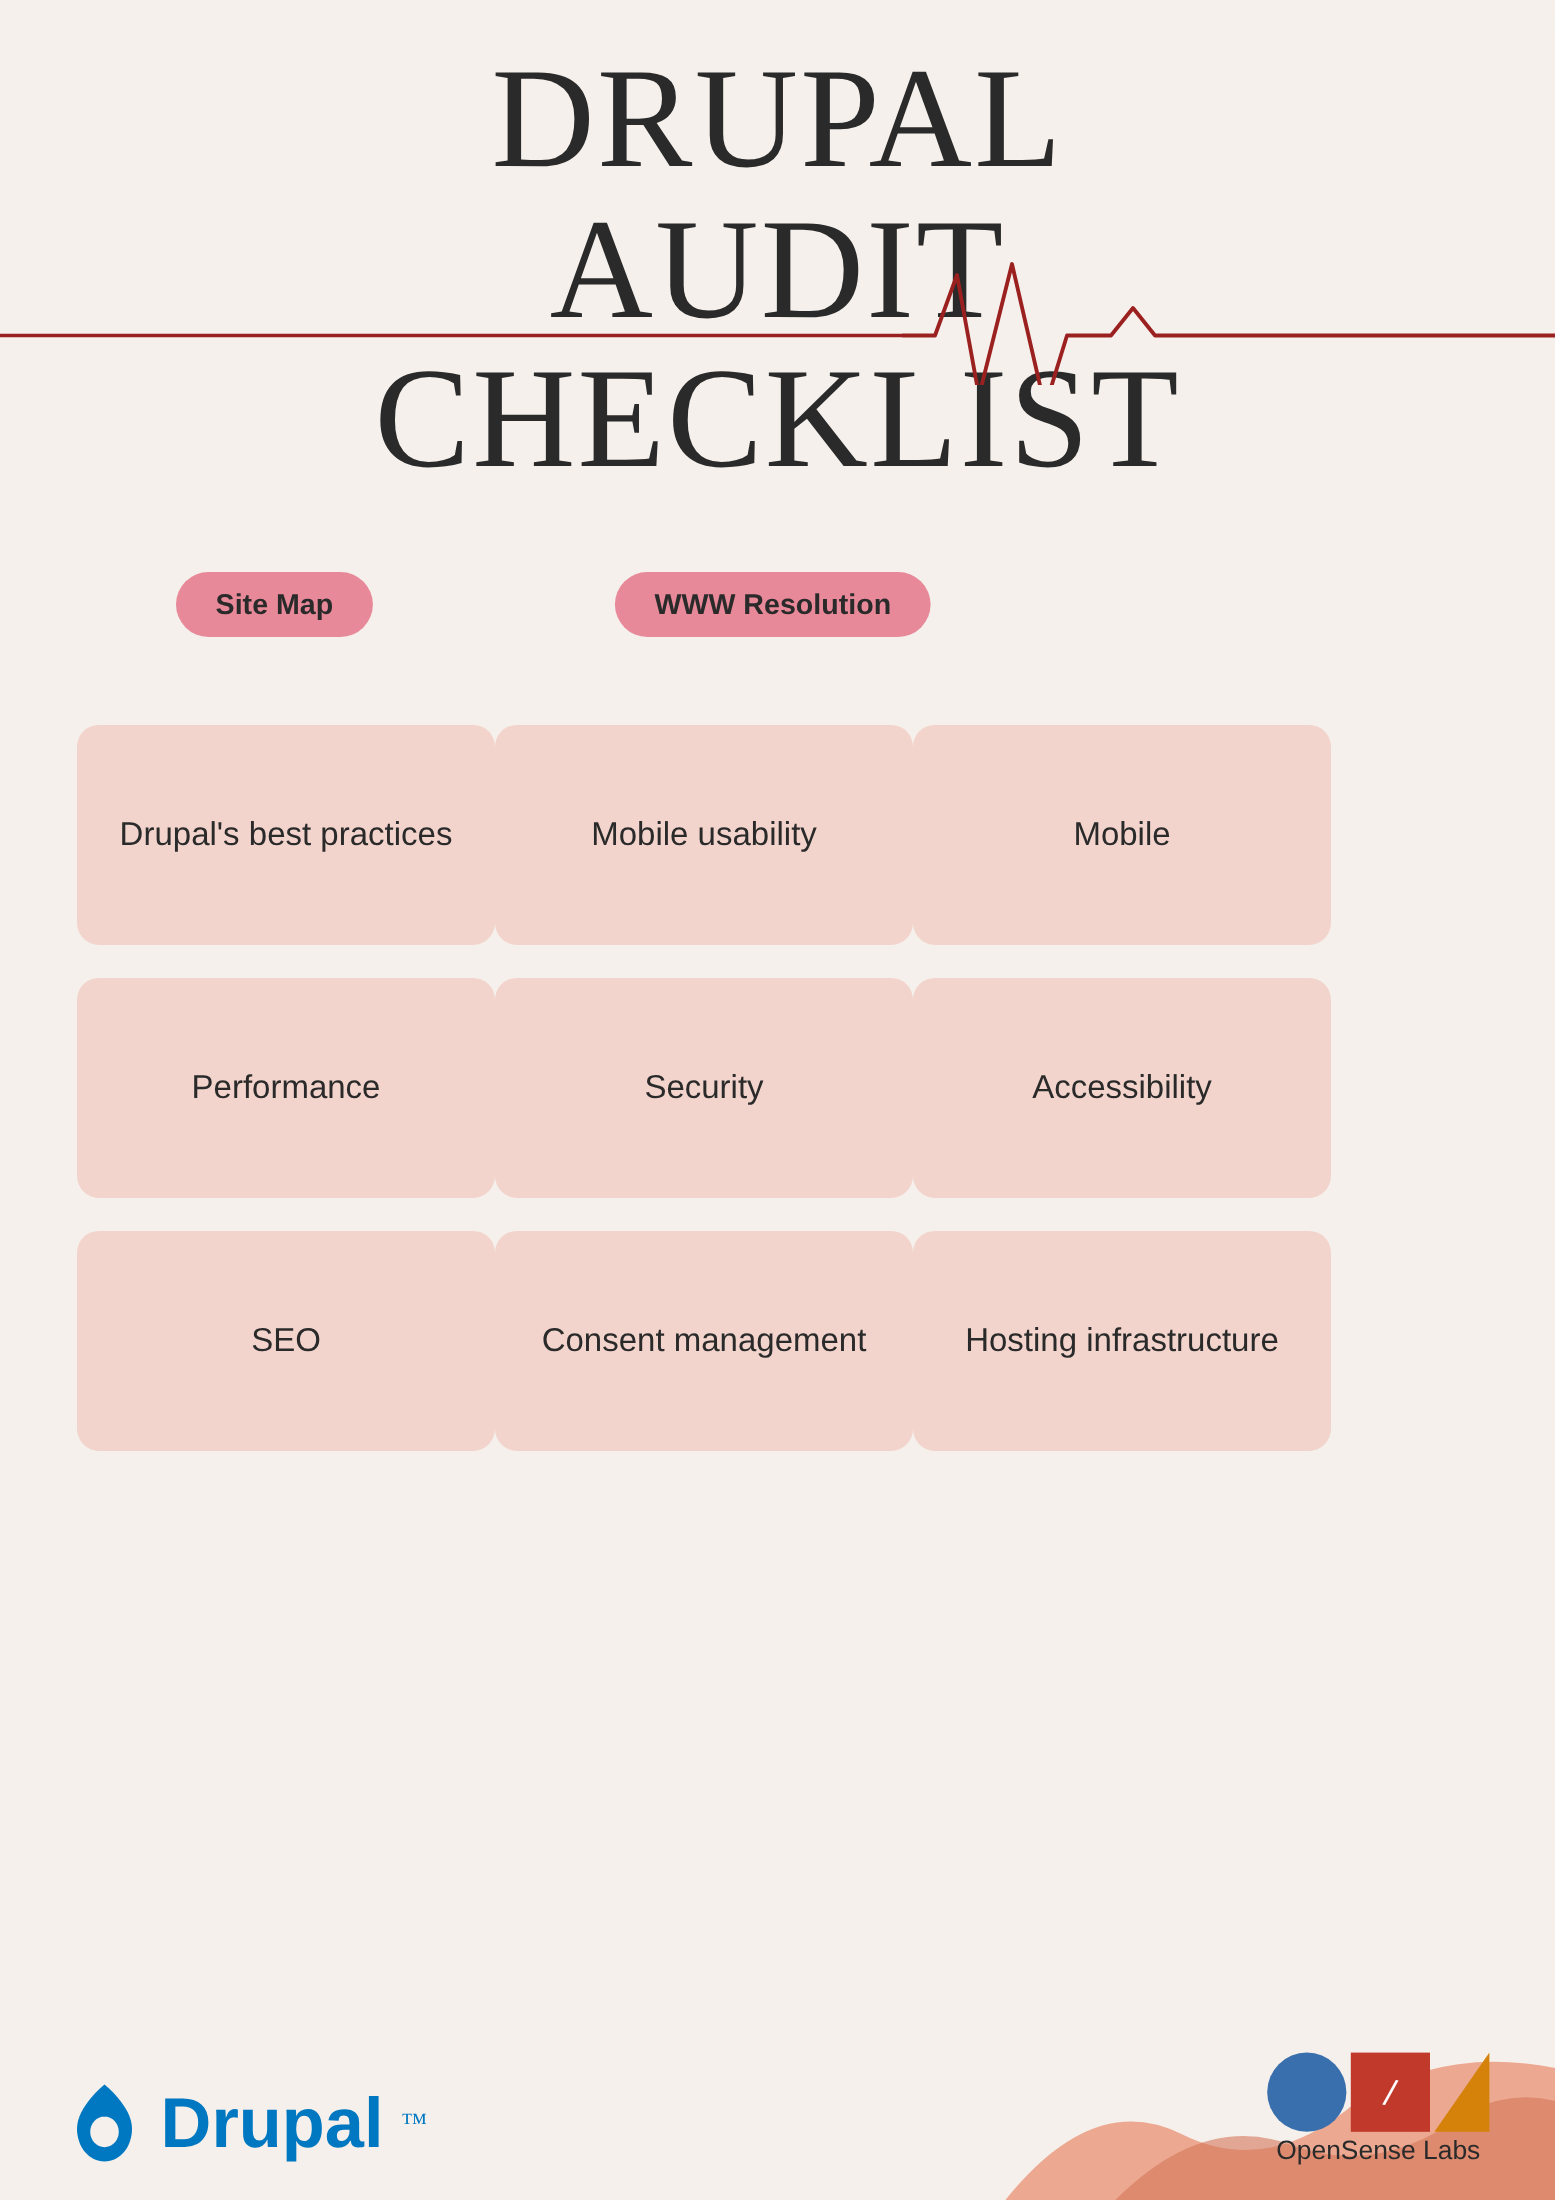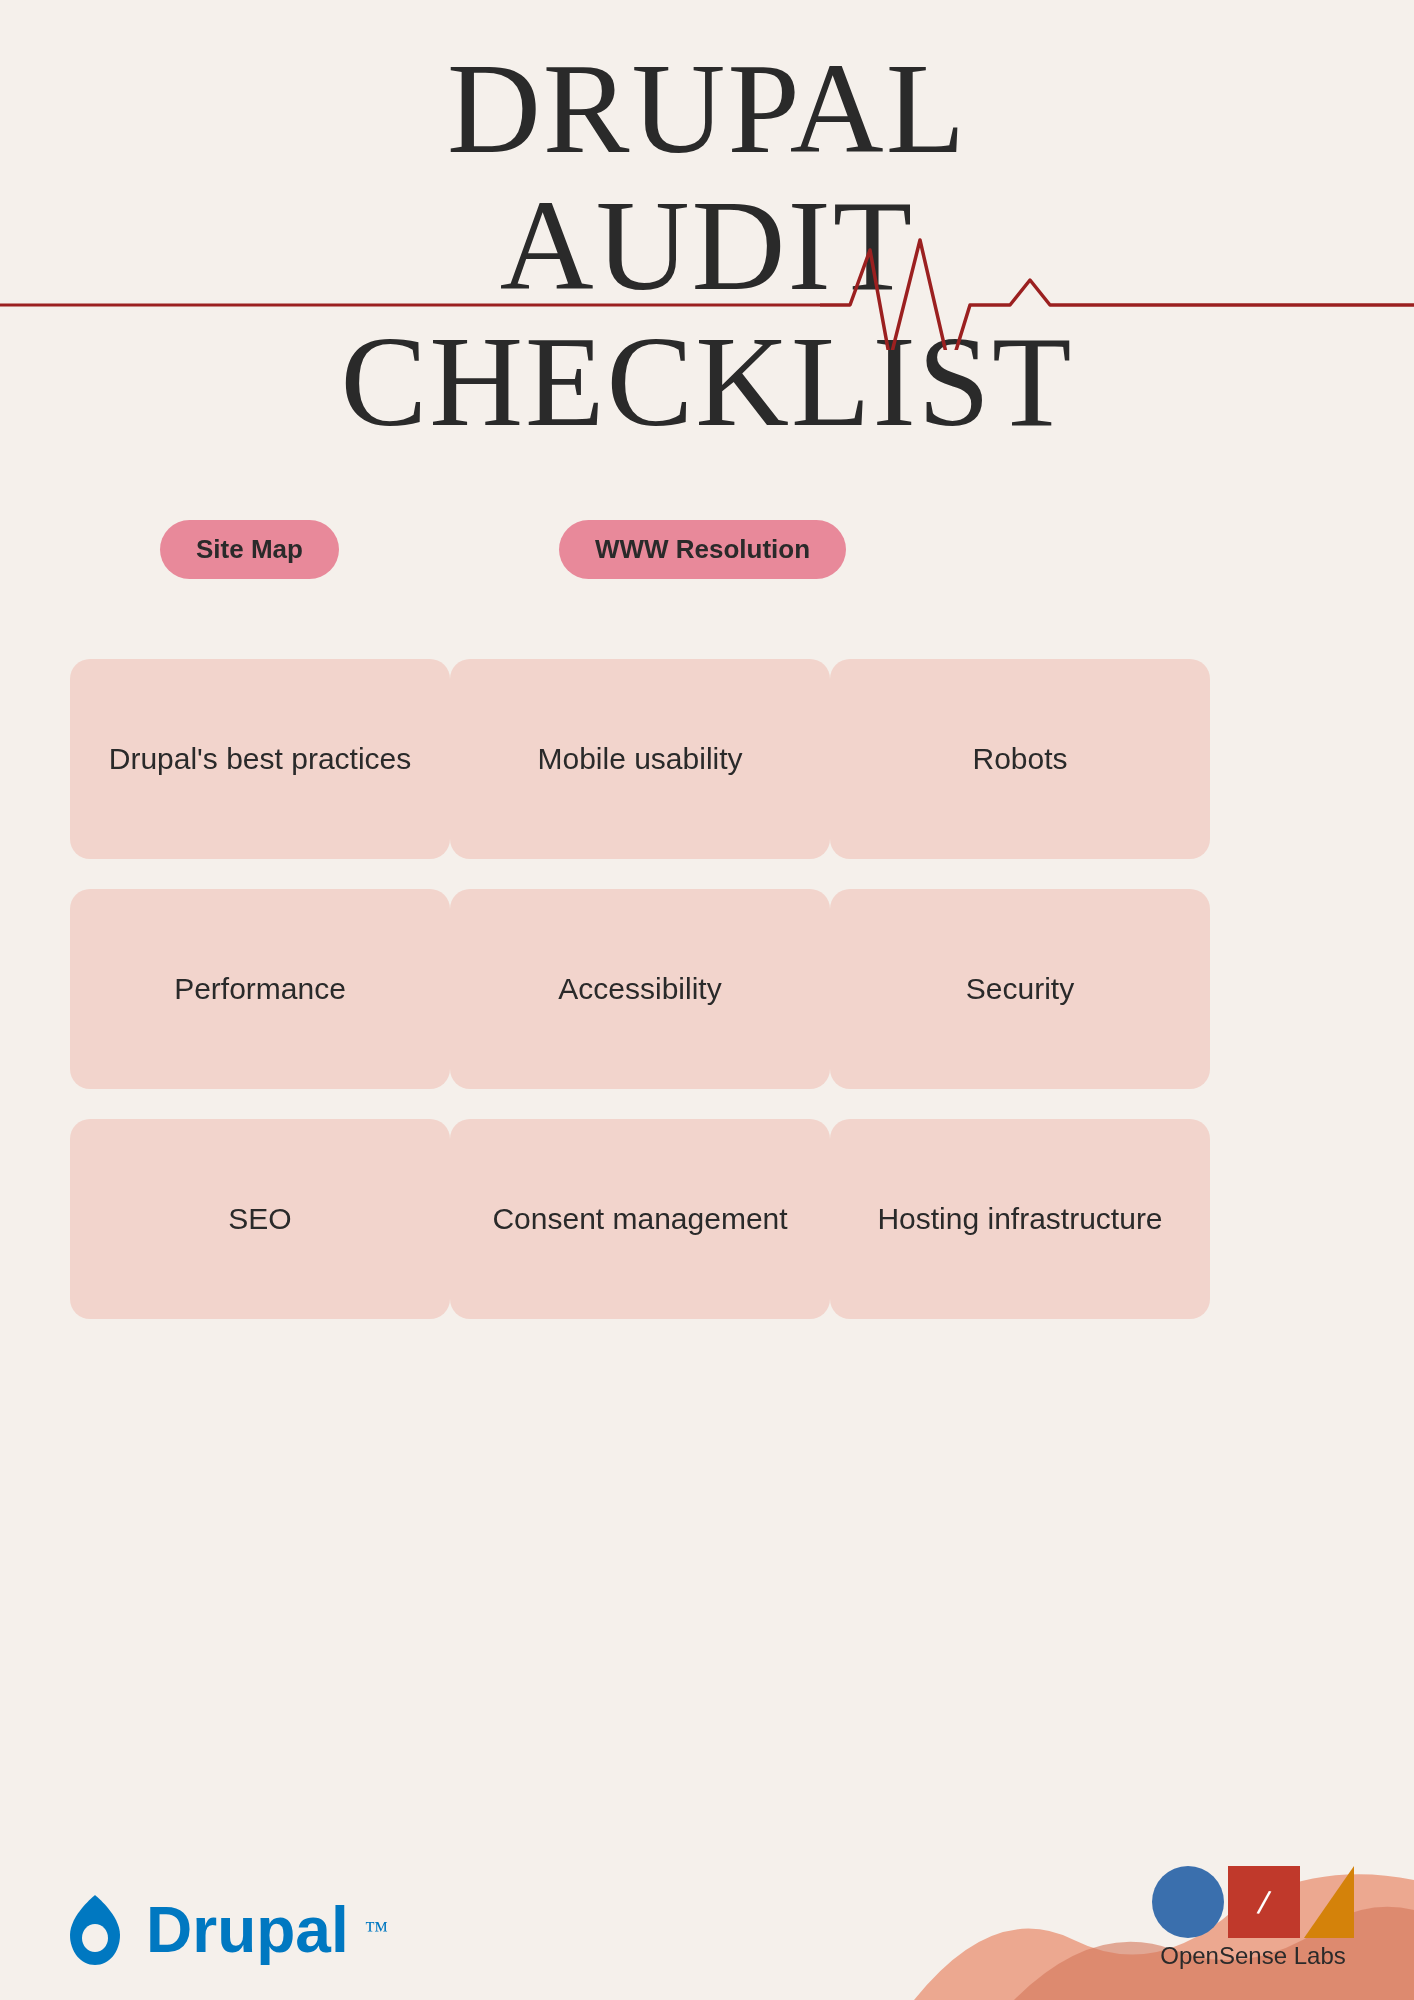--- a/index.html
+++ b/index.html
@@ -241,33 +241,33 @@
   <div class="grid-section" style="margin-top: 20px;">
 
     <div class="grid-row">
       <div class="grid-card">
         <span class="grid-card-text">Drupal's best practices</span>
       </div>
       <div class="grid-card">
         <span class="grid-card-text">Mobile usability</span>
       </div>
       <div class="grid-card">
-        <span class="grid-card-text">Robots</span>
+        <span class="grid-card-text">Mobile</span>
       </div>
     </div>
 
     <div class="grid-row">
       <div class="grid-card">
         <span class="grid-card-text">Performance</span>
       </div>
       <div class="grid-card">
+        <span class="grid-card-text">Security</span>
+      </div>
+      <div class="grid-card">
         <span class="grid-card-text">Accessibility</span>
-      </div>
-      <div class="grid-card">
-        <span class="grid-card-text">Security</span>
       </div>
     </div>
 
     <div class="grid-row">
       <div class="grid-card">
         <span class="grid-card-text">SEO</span>
       </div>
       <div class="grid-card">
         <span class="grid-card-text">Consent management</span>
       </div>

